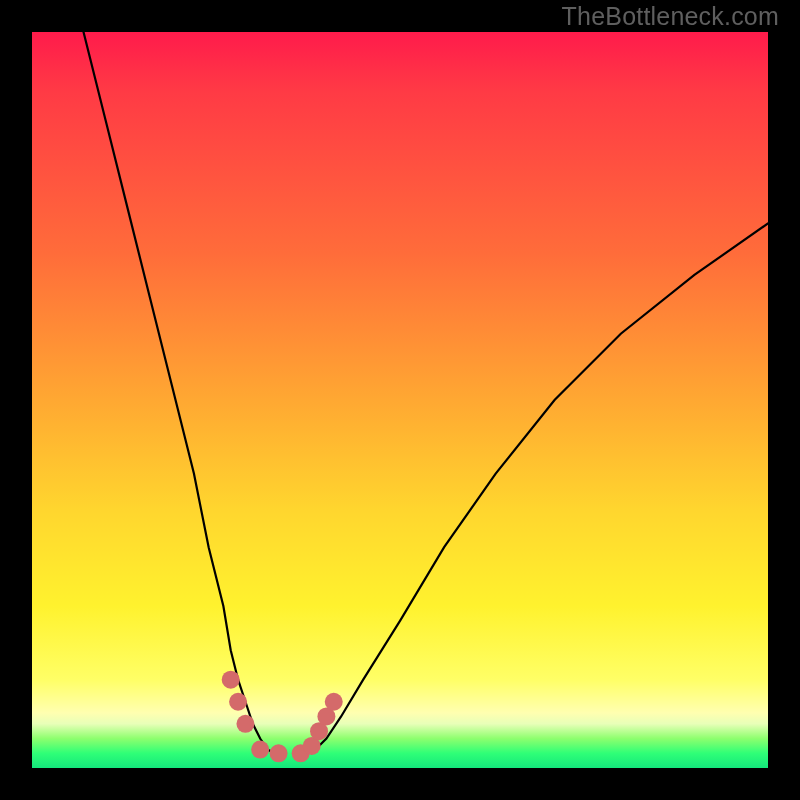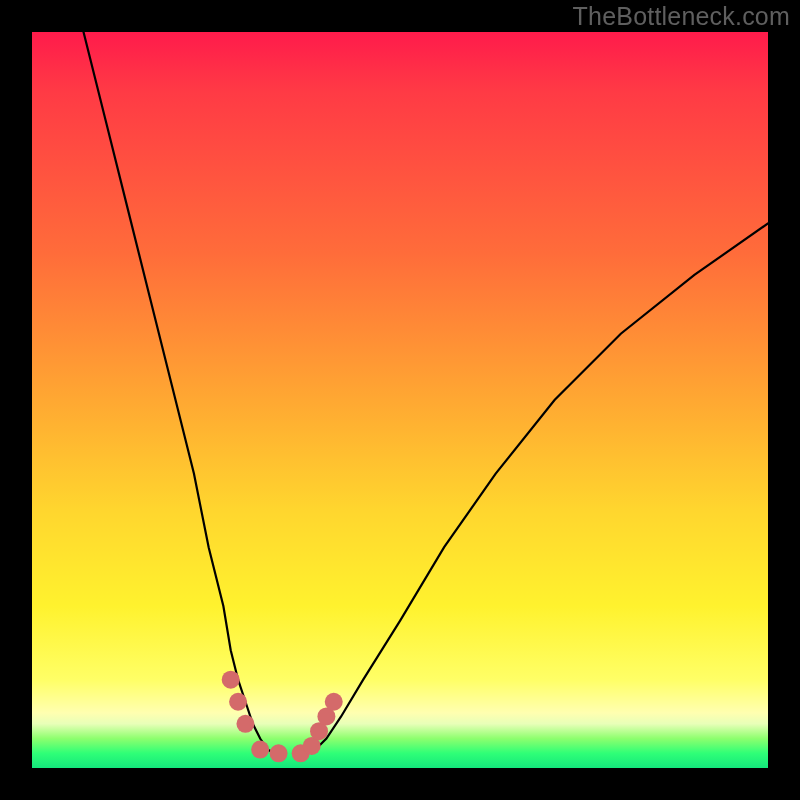--- a/index.html
+++ b/index.html
@@ -13,21 +13,21 @@
   }
   .frame {
     position: relative;
     width: 800px;
     height: 800px;
     background: #000;
   }
   .watermark {
     position: absolute;
     top: 2px;
-    right: 10px;
+    right: 21px;
     color: #5f5f5f;
     font-size: 25px;
     font-weight: 500;
     letter-spacing: 0.2px;
     z-index: 10;
   }
   .plot-area {
     position: absolute;
     left: 32px;
     top: 32px;

